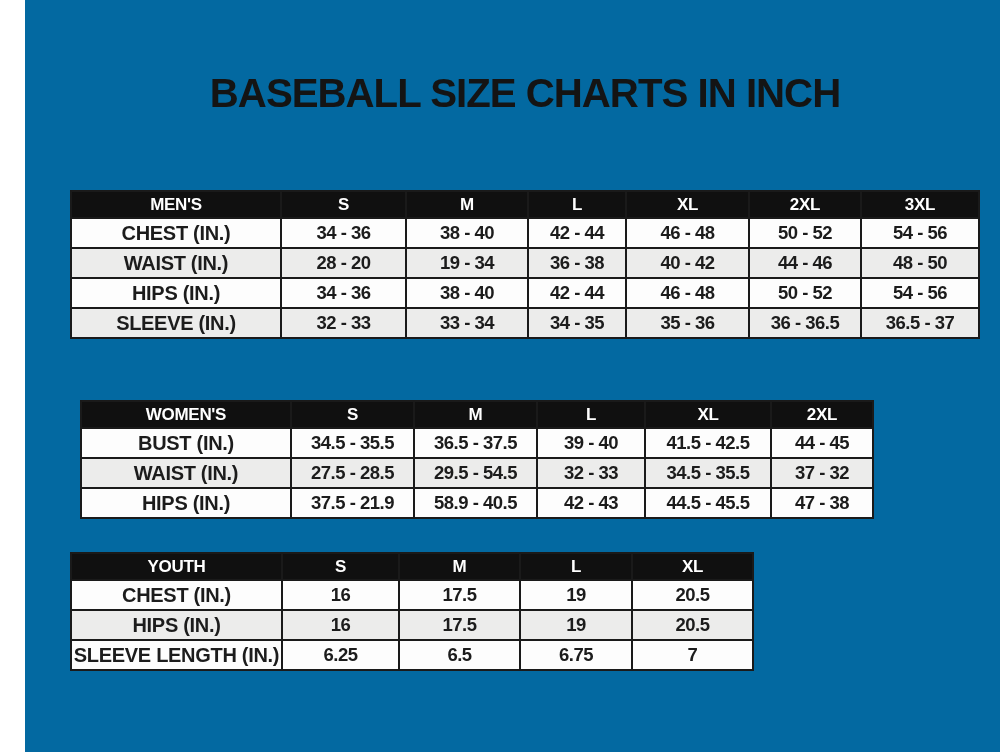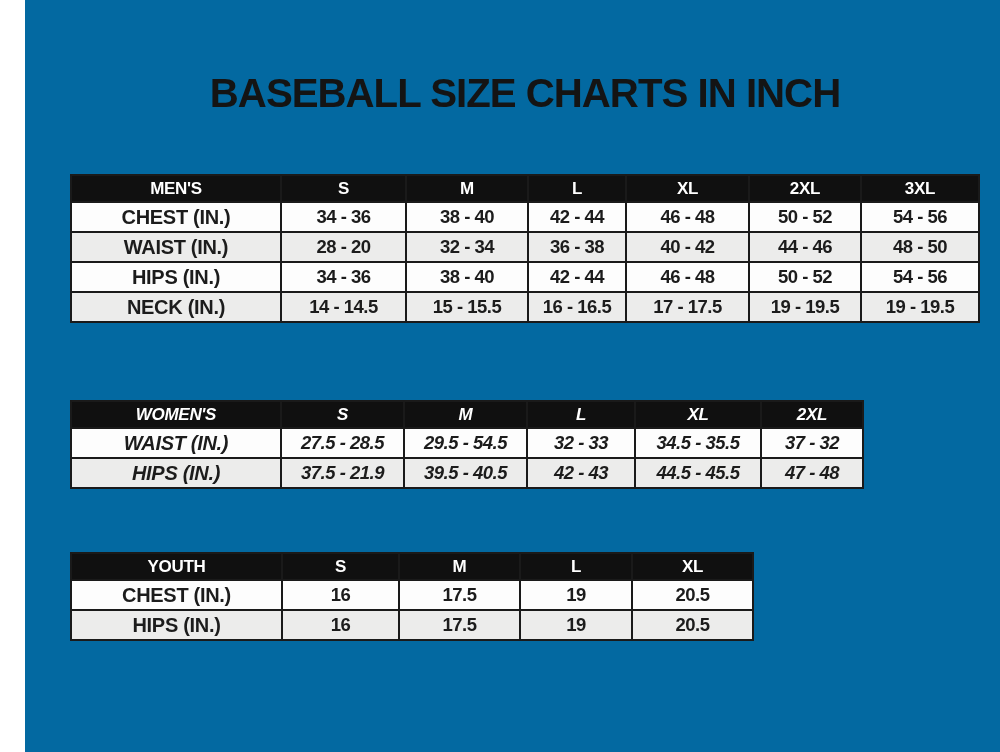--- a/index.html
+++ b/index.html
@@ -60,21 +60,21 @@
     font-weight: 700;
     letter-spacing: -0.5px;
   }
 </style>
 </head>
 <body>
 
 <div class="page">
   <h1 class="title">BASEBALL SIZE CHARTS IN INCH</h1>
 
-  <table class="sizetable" style="left:45px; top:174px; width:908px;">
+  <table class="sizetable" style="left:45px; top:190px; width:908px;">
       <colgroup>
         <col style="width: 210px;">
         <col style="width: 125px;">
         <col style="width: 122px;">
         <col style="width: 98px;">
         <col style="width: 123px;">
         <col style="width: 112px;">
         <col style="width: 118px;">
       </colgroup>
       <thead>
@@ -94,82 +94,90 @@
           <td>34 - 36</td>
           <td>38 - 40</td>
           <td>42 - 44</td>
           <td>46 - 48</td>
           <td>50 - 52</td>
           <td>54 - 56</td>
         </tr>
         <tr>
           <th class="rowlabel">WAIST (IN.)</th>
           <td>28 - 20</td>
-          <td>32 - 34</td>
+          <td>19 - 34</td>
           <td>36 - 38</td>
           <td>40 - 42</td>
           <td>44 - 46</td>
           <td>48 - 50</td>
         </tr>
         <tr>
           <th class="rowlabel">HIPS (IN.)</th>
           <td>34 - 36</td>
           <td>38 - 40</td>
           <td>42 - 44</td>
           <td>46 - 48</td>
           <td>50 - 52</td>
           <td>54 - 56</td>
         </tr>
         <tr>
-          <th class="rowlabel">NECK (IN.)</th>
-          <td>14 - 14.5</td>
-          <td>15 - 15.5</td>
-          <td>16 - 16.5</td>
-          <td>17 - 17.5</td>
-          <td>19 - 19.5</td>
-          <td>19 - 19.5</td>
+          <th class="rowlabel">SLEEVE (IN.)</th>
+          <td>32 - 33</td>
+          <td>33 - 34</td>
+          <td>34 - 35</td>
+          <td>35 - 36</td>
+          <td>36 - 36.5</td>
+          <td>36.5 - 37</td>
         </tr>
       </tbody>
     </table>
 
-  <table class="sizetable" style="left:45px; top:400px; width:792px;font-style:italic;">
+  <table class="sizetable" style="left:55px; top:400px; width:792px;">
       <colgroup>
         <col style="width: 210px;">
         <col style="width: 123px;">
         <col style="width: 123px;">
         <col style="width: 108px;">
         <col style="width: 126px;">
         <col style="width: 102px;">
       </colgroup>
       <thead>
         <tr>
           <th>WOMEN'S</th>
           <th>S</th>
           <th>M</th>
           <th>L</th>
           <th>XL</th>
           <th>2XL</th>
         </tr>
       </thead>
       <tbody>
         <tr>
+          <th class="rowlabel">BUST (IN.)</th>
+          <td>34.5 - 35.5</td>
+          <td>36.5 - 37.5</td>
+          <td>39 - 40</td>
+          <td>41.5 - 42.5</td>
+          <td>44 - 45</td>
+        </tr>
+        <tr>
           <th class="rowlabel">WAIST (IN.)</th>
           <td>27.5 - 28.5</td>
           <td>29.5 - 54.5</td>
           <td>32 - 33</td>
           <td>34.5 - 35.5</td>
           <td>37 - 32</td>
         </tr>
         <tr>
           <th class="rowlabel">HIPS (IN.)</th>
           <td>37.5 - 21.9</td>
-          <td>39.5 - 40.5</td>
+          <td>58.9 - 40.5</td>
           <td>42 - 43</td>
           <td>44.5 - 45.5</td>
-          <td>47 - 48</td>
+          <td>47 - 38</td>
         </tr>
       </tbody>
     </table>
 
   <table class="sizetable" style="left:45px; top:552px; width:682px;">
       <colgroup>
         <col style="width: 211px;">
         <col style="width: 117px;">
         <col style="width: 121px;">
         <col style="width: 112px;">
@@ -192,15 +200,22 @@
           <td>19</td>
           <td>20.5</td>
         </tr>
         <tr>
           <th class="rowlabel">HIPS (IN.)</th>
           <td>16</td>
           <td>17.5</td>
           <td>19</td>
           <td>20.5</td>
         </tr>
+        <tr>
+          <th class="rowlabel">SLEEVE LENGTH (IN.)</th>
+          <td>6.25</td>
+          <td>6.5</td>
+          <td>6.75</td>
+          <td>7</td>
+        </tr>
       </tbody>
     </table>
 </div>
 
 </body></html>

